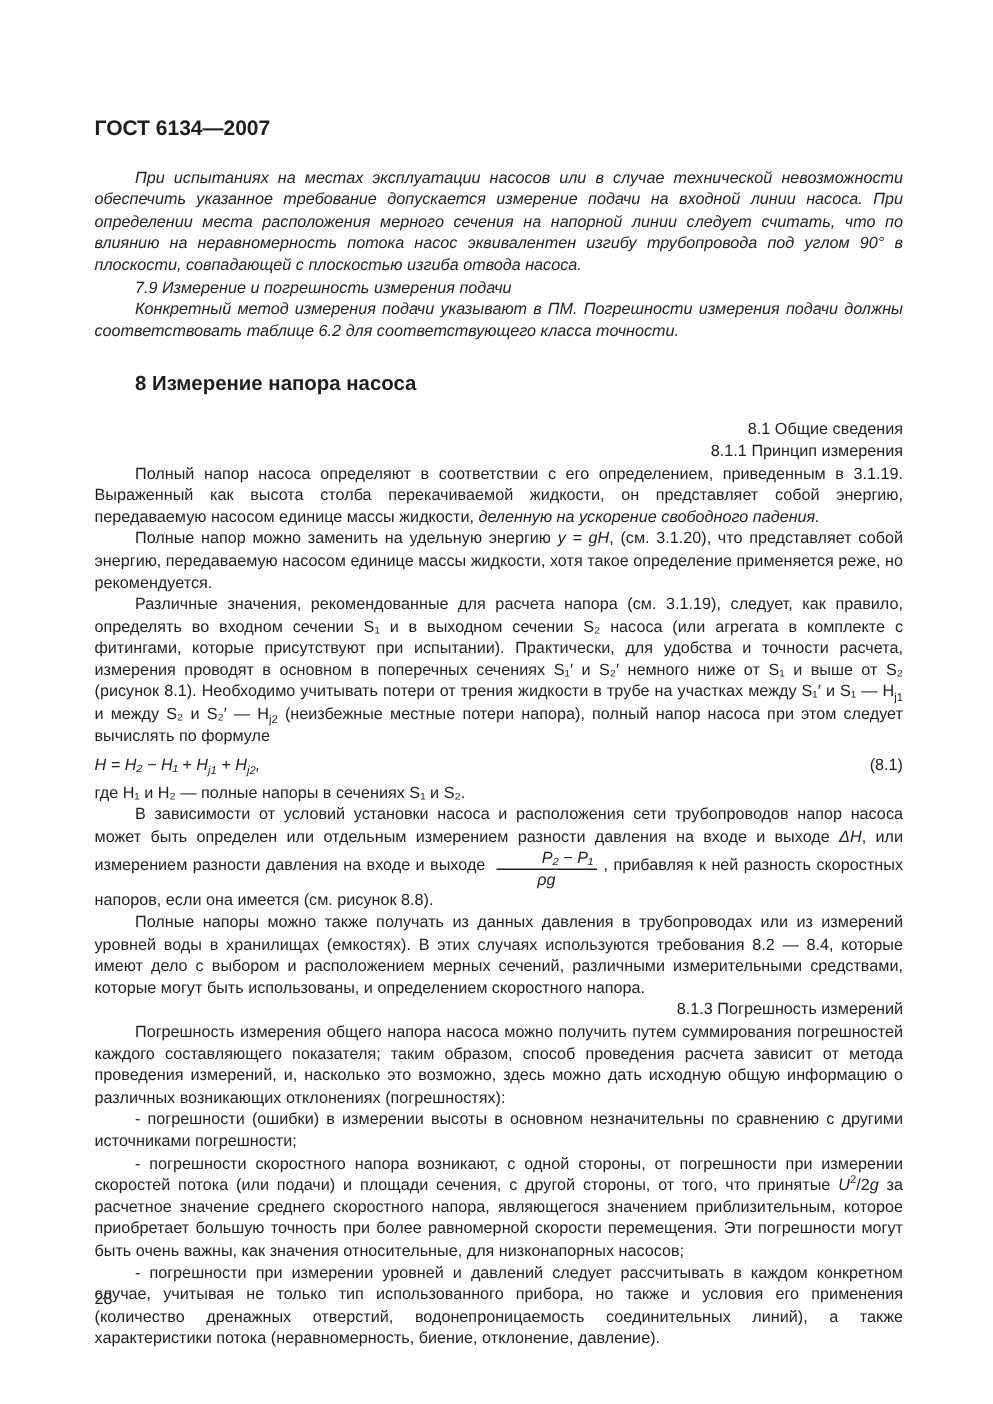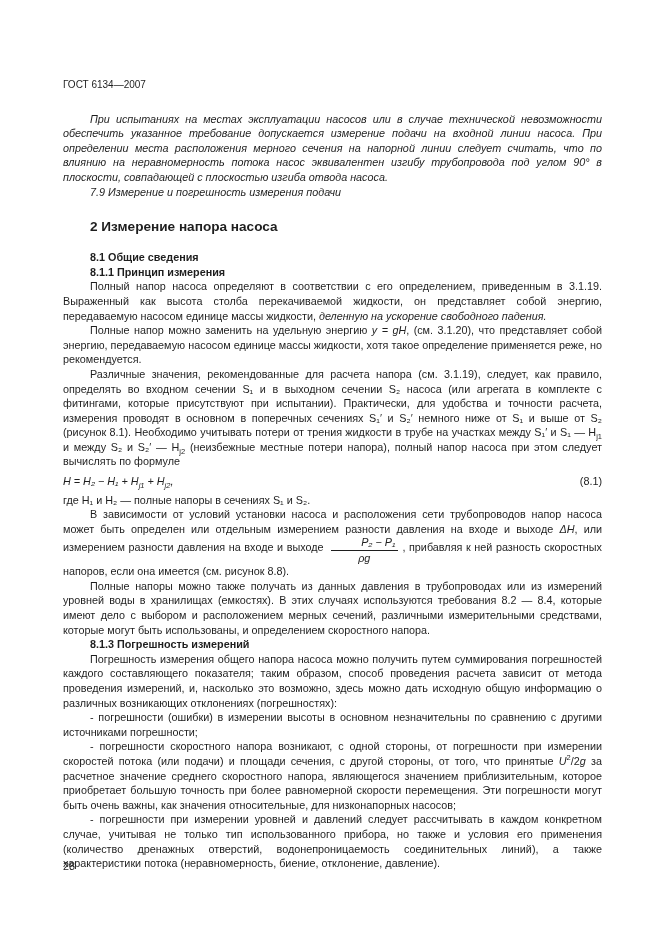--- a/index.html
+++ b/index.html
@@ -14,35 +14,35 @@
     background: #ffffff;
     color: #1e1e1e;
     font-family: "Liberation Sans", "DejaVu Sans", sans-serif;
     font-size: 10.8px;
     line-height: 14.6px;
     box-sizing: border-box;
     padding: 78px 60px 0 63px;
     overflow: hidden;
   }
   .running-header {
-    font-weight: normal;
-    font-size: 10px;
+    font-weight: bold;
+    font-size: 14px;
     margin: 0 0 19px 0;
   }
   p, .para {
     margin: 0;
     text-align: justify;
   }
   .ind { text-indent: 27px; }
   .italic { font-style: italic; }
   .subhead {
-    font-weight: bold;
+    font-weight: normal;
     text-indent: 27px;
     margin: 0;
-    text-align: left;
+    text-align: right;
   }
   .subhead-italic {
     font-weight: normal;
     font-style: italic;
     text-indent: 27px;
     margin: 0;
     text-align: left;
   }
   .chapter-head {
     font-weight: bold;
@@ -92,22 +92,23 @@
 <body>
 
 <div class="page">
 
   <p class="running-header">ГОСТ 6134—2007</p>
 
   <p class="para ind italic">При испытаниях на местах эксплуатации насосов или в случае технической невозможности обеспечить указанное требование допускается измерение подачи на входной линии насоса. При определении места расположения мерного сечения на напорной линии следует считать, что по влиянию на неравномерность потока насос эквивалентен изгибу трубопровода под углом 90° в плоскости, совпадающей с плоскостью изгиба отвода насоса.</p>
 
   <p class="subhead-italic">7.9 Измерение и погрешность измерения подачи</p>
 
+  <p class="para ind italic">Конкретный метод измерения подачи указывают в ПМ. Погрешности измерения подачи должны соответствовать таблице 6.2 для соответствующего класса точности.</p>
 
-  <p class="chapter-head">2 Измерение напора насоса</p>
+  <p class="chapter-head">8 Измерение напора насоса</p>
 
   <p class="subhead">8.1 Общие сведения</p>
   <p class="subhead">8.1.1 Принцип измерения</p>
 
   <p class="para ind"><span>Полный напор насоса определяют в соответствии с его определением, приведенным в 3.1.19. Выраженный как высота столба перекачиваемой жидкости, он представляет собой энергию, передаваемую насосом единице массы жидкости, </span><span style="font-style: italic;">деленную на ускорение свободного падения.</span></p>
   <p class="para ind"><span>Полные напор можно заменить на удельную энергию </span><span style="font-style: italic;">y = gH</span><span>, (см. 3.1.20), что представляет собой энергию, передаваемую насосом единице массы жидкости, хотя такое определение применяется реже, но рекомендуется.</span></p>
   <p class="para ind"><span>Различные значения, рекомендованные для расчета напора (см. 3.1.19), следует, как правило, определять во входном сечении S₁ и в выходном сечении S₂ насоса (или агрегата в комплекте с фитингами, которые присутствуют при испытании). Практически, для удобства и точности расчета, измерения проводят в основном в поперечных сечениях S₁′ и S₂′ немного ниже от S₁ и выше от S₂ (рисунок 8.1). Необходимо учитывать потери от трения жидкости в трубе на участках между S₁′ и S₁ — H</span><sub>j1</sub><span> и между S₂ и S₂′ — H</span><sub>j2</sub><span> (неизбежные местные потери напора), полный напор насоса при этом следует вычислять по формуле</span></p>
 
   <div class="formula-row">
     <span class="formula-expr"><span style="font-style: italic;">H = H₂ − H₁ + H</span><sub style="font-style: italic;">j1</sub><span style="font-style: italic;"> + H</span><sub style="font-style: italic;">j2</sub><span style="font-style: italic;">,</span></span>

